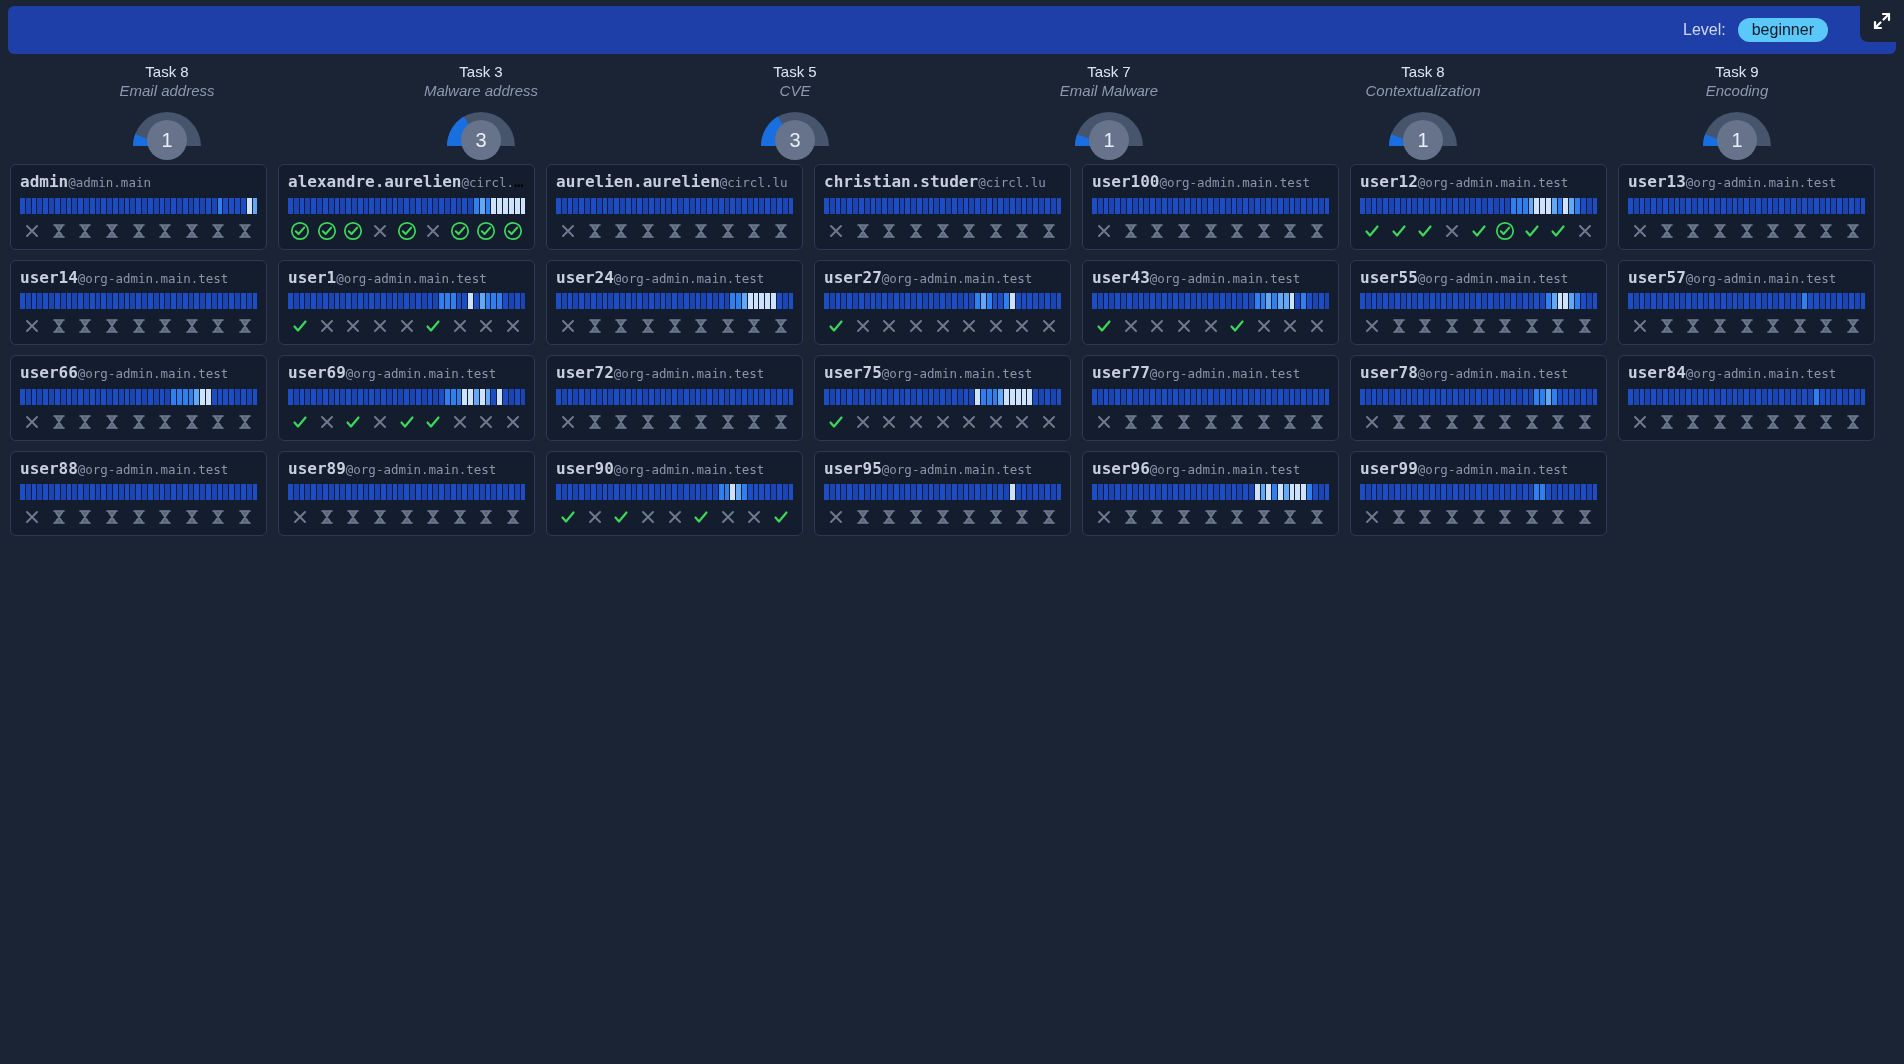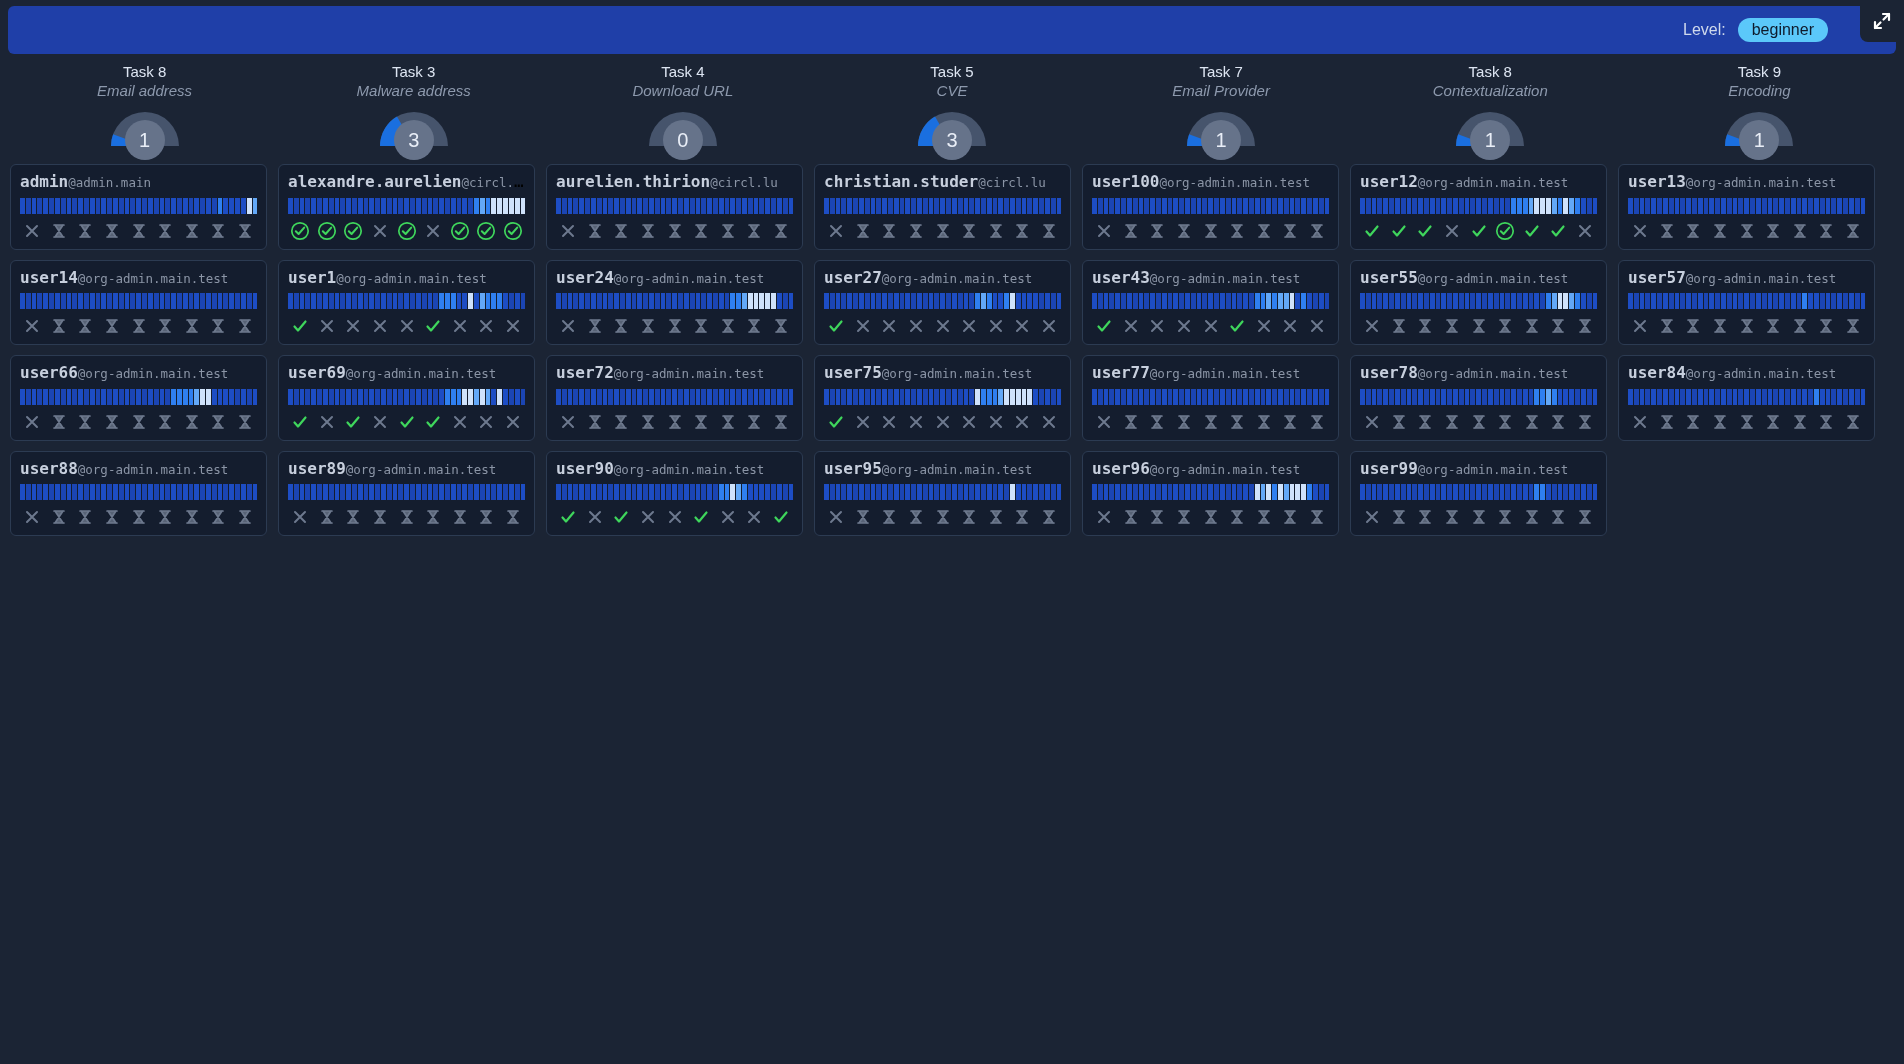--- a/index.html
+++ b/index.html
@@ -163,45 +163,34 @@
       <div class="gauge-wrap">
        <svg viewBox="0 0 86 48">
           <path d="M 43 40 L 9 40.00000000000001 A 34 34 0 0 1 77 39.99999999999999 Z" fill="#46546c"></path>
           <path d="M 43 40 L 9 40.00000000000001 A 34 34 0 0 1 25.999999999999986 10.555136271329097 Z" fill="#1a6fe0"></path>
           <path d="M 34 40 L 52 40 L 52 48 L 34 48 Z" fill="#1b2434"></path>
         </svg>
        <div class="gauge-hub">3</div>
      </div>
     </div>
     <div class="task-col">
-      <div class="task-name">Task 4</div>
-      <div class="task-desc">Download URL</div>
-      <div class="gauge-wrap">
-       <svg viewBox="0 0 86 48">
-          <path d="M 43 40 L 9 40.00000000000001 A 34 34 0 0 1 77 39.99999999999999 Z" fill="#46546c"></path>
-          <path d="M 34 40 L 52 40 L 52 48 L 34 48 Z" fill="#1b2434"></path>
-        </svg>
-       <div class="gauge-hub">0</div>
-     </div>
-    </div>
-    <div class="task-col">
       <div class="task-name">Task 5</div>
       <div class="task-desc">CVE</div>
       <div class="gauge-wrap">
        <svg viewBox="0 0 86 48">
           <path d="M 43 40 L 9 40.00000000000001 A 34 34 0 0 1 77 39.99999999999999 Z" fill="#46546c"></path>
           <path d="M 43 40 L 9 40.00000000000001 A 34 34 0 0 1 25.999999999999986 10.555136271329097 Z" fill="#1a6fe0"></path>
           <path d="M 34 40 L 52 40 L 52 48 L 34 48 Z" fill="#1b2434"></path>
         </svg>
        <div class="gauge-hub">3</div>
      </div>
     </div>
     <div class="task-col">
       <div class="task-name">Task 7</div>
-      <div class="task-desc">Email Provider</div>
+      <div class="task-desc">Email Malware</div>
       <div class="gauge-wrap">
        <svg viewBox="0 0 86 48">
           <path d="M 43 40 L 9 40.00000000000001 A 34 34 0 0 1 77 39.99999999999999 Z" fill="#46546c"></path>
           <path d="M 43 40 L 9 40.00000000000001 A 34 34 0 0 1 11.050450893279113 28.371315126927264 Z" fill="#1a6fe0"></path>
           <path d="M 34 40 L 52 40 L 52 48 L 34 48 Z" fill="#1b2434"></path>
         </svg>
        <div class="gauge-hub">1</div>
      </div>
     </div>
     <div class="task-col">
@@ -439,21 +428,21 @@
         <span class="st" title="">
           <svg width="20" height="20" viewBox="0 0 20 20">
             <circle cx="10" cy="10" r="8.2" fill="none" stroke="#3fd65c" stroke-width="1.7"></circle>
             <path d="M5.8 10.2 L8.6 13 L14.2 6.6" stroke="#3fd65c" stroke-width="2" fill="none" stroke-linecap="round" stroke-linejoin="round"></path>
           </svg>
         </span>
       </div>
     </div>
     <div class="user-card">
       <div class="card-id">
-       <span class="card-user">aurelien.thirion</span><span class="card-domain">@circl.lu</span>
+       <span class="card-user">aurelien.aurelien</span><span class="card-domain">@circl.lu</span>
      </div>
      <div class="spark">
         <i style="background:#1d4dc4"></i>
         <i style="background:#1b45b4"></i>
         <i style="background:#1d4dc4"></i>
         <i style="background:#1b45b4"></i>
         <i style="background:#1d4dc4"></i>
         <i style="background:#1b45b4"></i>
         <i style="background:#1d4dc4"></i>
         <i style="background:#1b45b4"></i>

